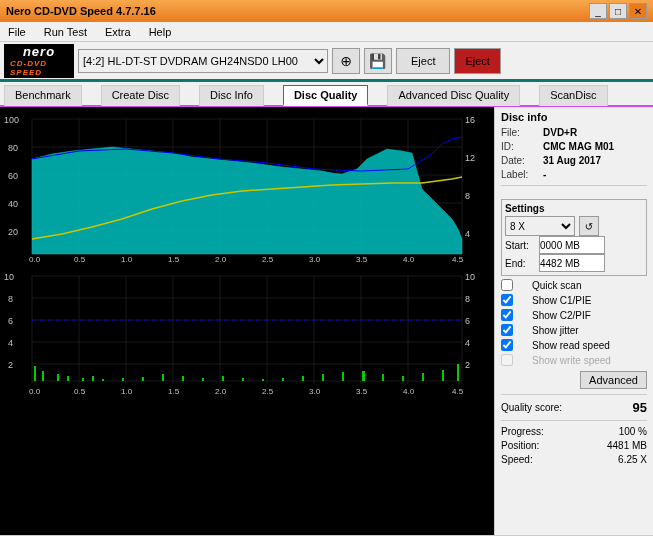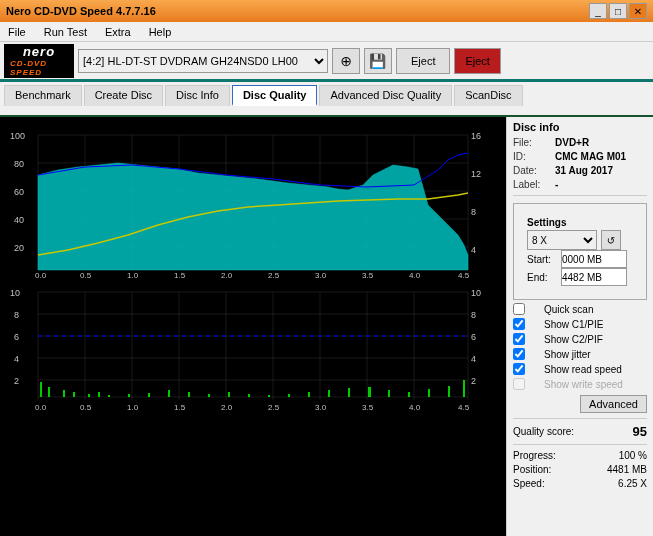--- a/index.html
+++ b/index.html
@@ -75,23 +75,23 @@
       height: 26px; padding: 0 14px; background: #e0e0e0; border: 1px solid #999; cursor: pointer; font-size: 11px;
     }
     .btn-eject {
       height: 26px; padding: 0 10px; background: #b91c1c; border: 1px solid #999; cursor: pointer; font-size: 11px;
     }
 
     
     .tabs {
       display: flex;
       background: #f0f0f0;
-      border-bottom: 2px solid #14532d;
-      padding: 2px 4px 10px;
-      gap: 2px;
+      border-bottom: 2px solid #d946ef;
+      padding: 2px 4px 0;
+      gap: 19px;
     }
     .tab {
       padding: 3px 10px;
       font-size: 11px;
       cursor: pointer;
       border: 1px solid #ccc;
       background: #e0e0e0;
       border-bottom: none;
       position: relative;
       top: 1px;
@@ -110,21 +110,21 @@
       height: calc(536px - 22px - 20px - 40px - 26px);
       background: #fff;
     }
 
     
     .chart-area {
       flex: 1;
       background: #000;
       display: flex;
       flex-direction: column;
-      padding: 8px;
+      padding: 2px;
       position: relative;
     }
 
     
     .right-panel {
       width: 160px;
       background: #f0f0f0;
       border-left: 1px solid #ccc;
       padding: 4px 6px;
       display: flex;
@@ -141,22 +141,22 @@
 
     .info-row {
       display: flex;
       gap: 4px;
     }
     .info-label { color: #333; min-width: 38px; }
     .info-value { font-weight: bold; }
 
     .settings-group {
       border: 1px solid #aaa;
-      padding: 13px;
-      margin-top: 2px;
+      padding: 3px;
+      margin-top: 8px;
     }
     .settings-title { font-weight: bold; margin-bottom: 2px; }
 
     .speed-row {
       display: flex;
       align-items: center;
       gap: 4px;
     }
     .speed-select {
       width: 70px; height: 20px; font-size: 10px; border: 1px solid #999;

